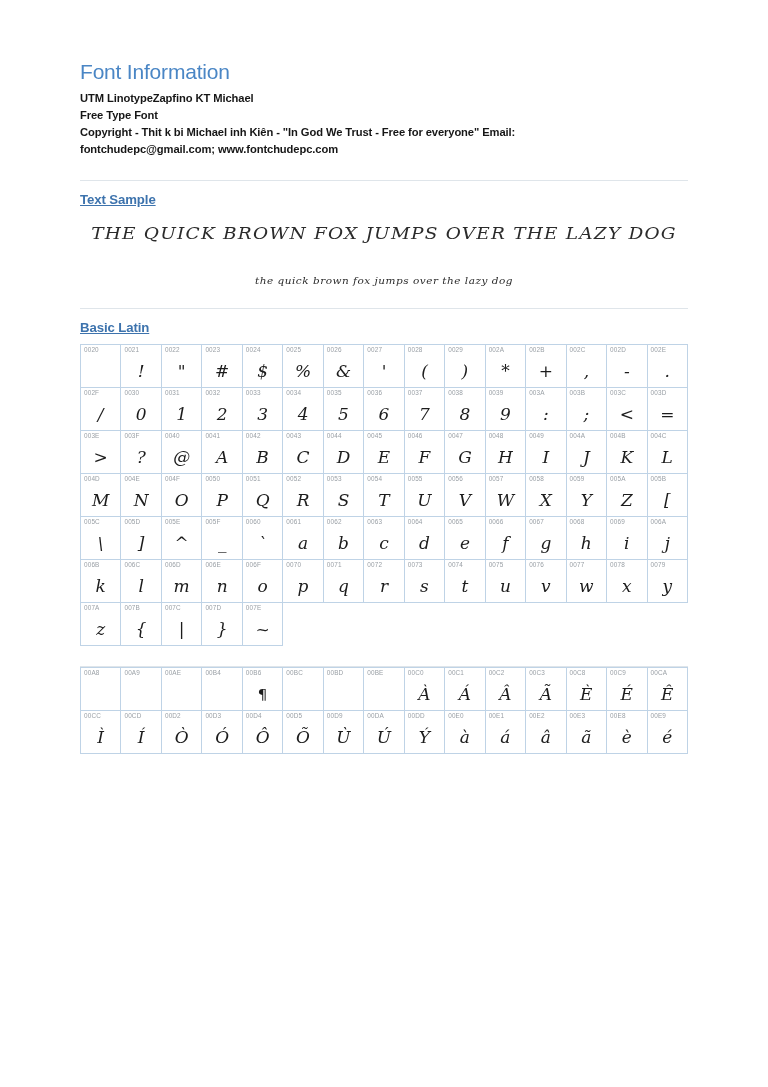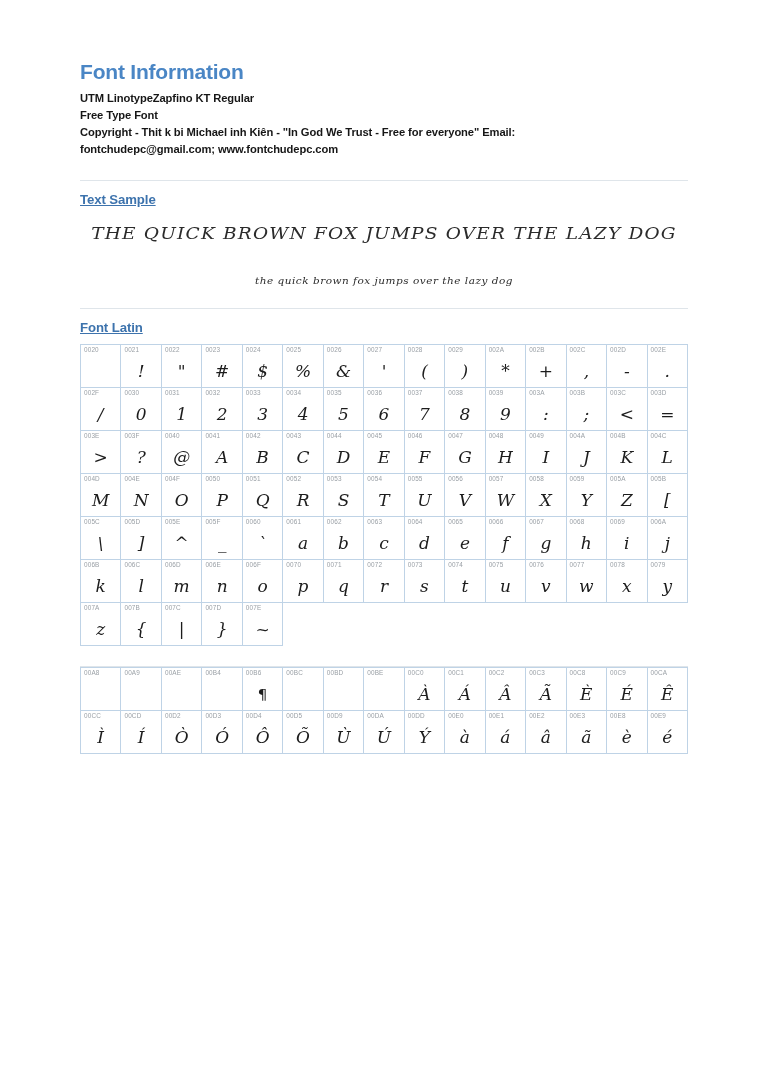--- a/index.html
+++ b/index.html
@@ -20,21 +20,21 @@
     position: absolute;
     left: 80px;
     top: 60px;
     width: 608px;
   }
 
   
   .doc-title {
     color: #4a86c5;
     font-size: 21px;
-    font-weight: bold;
+    font-weight: normal;
     letter-spacing: -0.2px;
     margin: 0 0 7px 0;
     line-height: 1.1;
   }
   .meta-list {
     margin: 0; padding: 0; list-style: none;
   }
   .meta-line {
     font-size: 11.2px;
     font-weight: bold;
@@ -138,38 +138,38 @@
 </style>
 </head>
 <body>
 
 <div class="page">
   <div class="content">
 
     <div>
       <h1 class="doc-title">Font Information</h1>
       <ul class="meta-list">
-        <li class="meta-line">UTM LinotypeZapfino KT Regular</li>
+        <li class="meta-line">UTM LinotypeZapfino KT Michael</li>
         <li class="meta-line">Free Type Font</li>
         <li class="meta-line">Copyright - Thit k bi Michael inh Kiên - "In God We Trust - Free for everyone" Email:</li>
         <li class="meta-line">fontchudepc@gmail.com; www.fontchudepc.com</li>
       </ul>
     </div>
 
     <div class="spacer-md"></div>
 
     <hr class="rule">
     <h2 class="section-head">Text Sample</h2>
     <div class="samples">
       <div class="sample sample-upper">THE QUICK BROWN FOX JUMPS OVER THE LAZY DOG</div>
       <div class="sample sample-lower">the quick brown fox jumps over the lazy dog</div>
     </div>
 
     <hr class="rule">
-    <h2 class="section-head">Font Latin</h2>
+    <h2 class="section-head">Basic Latin</h2>
     <div class="grid-wrap">
       <div class="glyph-grid" id="grid-basic-latin">
           <div class="cell">
             <span class="cp">0020</span>
             <span class="glyph"></span>
           </div>
           <div class="cell">
             <span class="cp">0021</span>
             <span class="glyph">!</span>
           </div>

